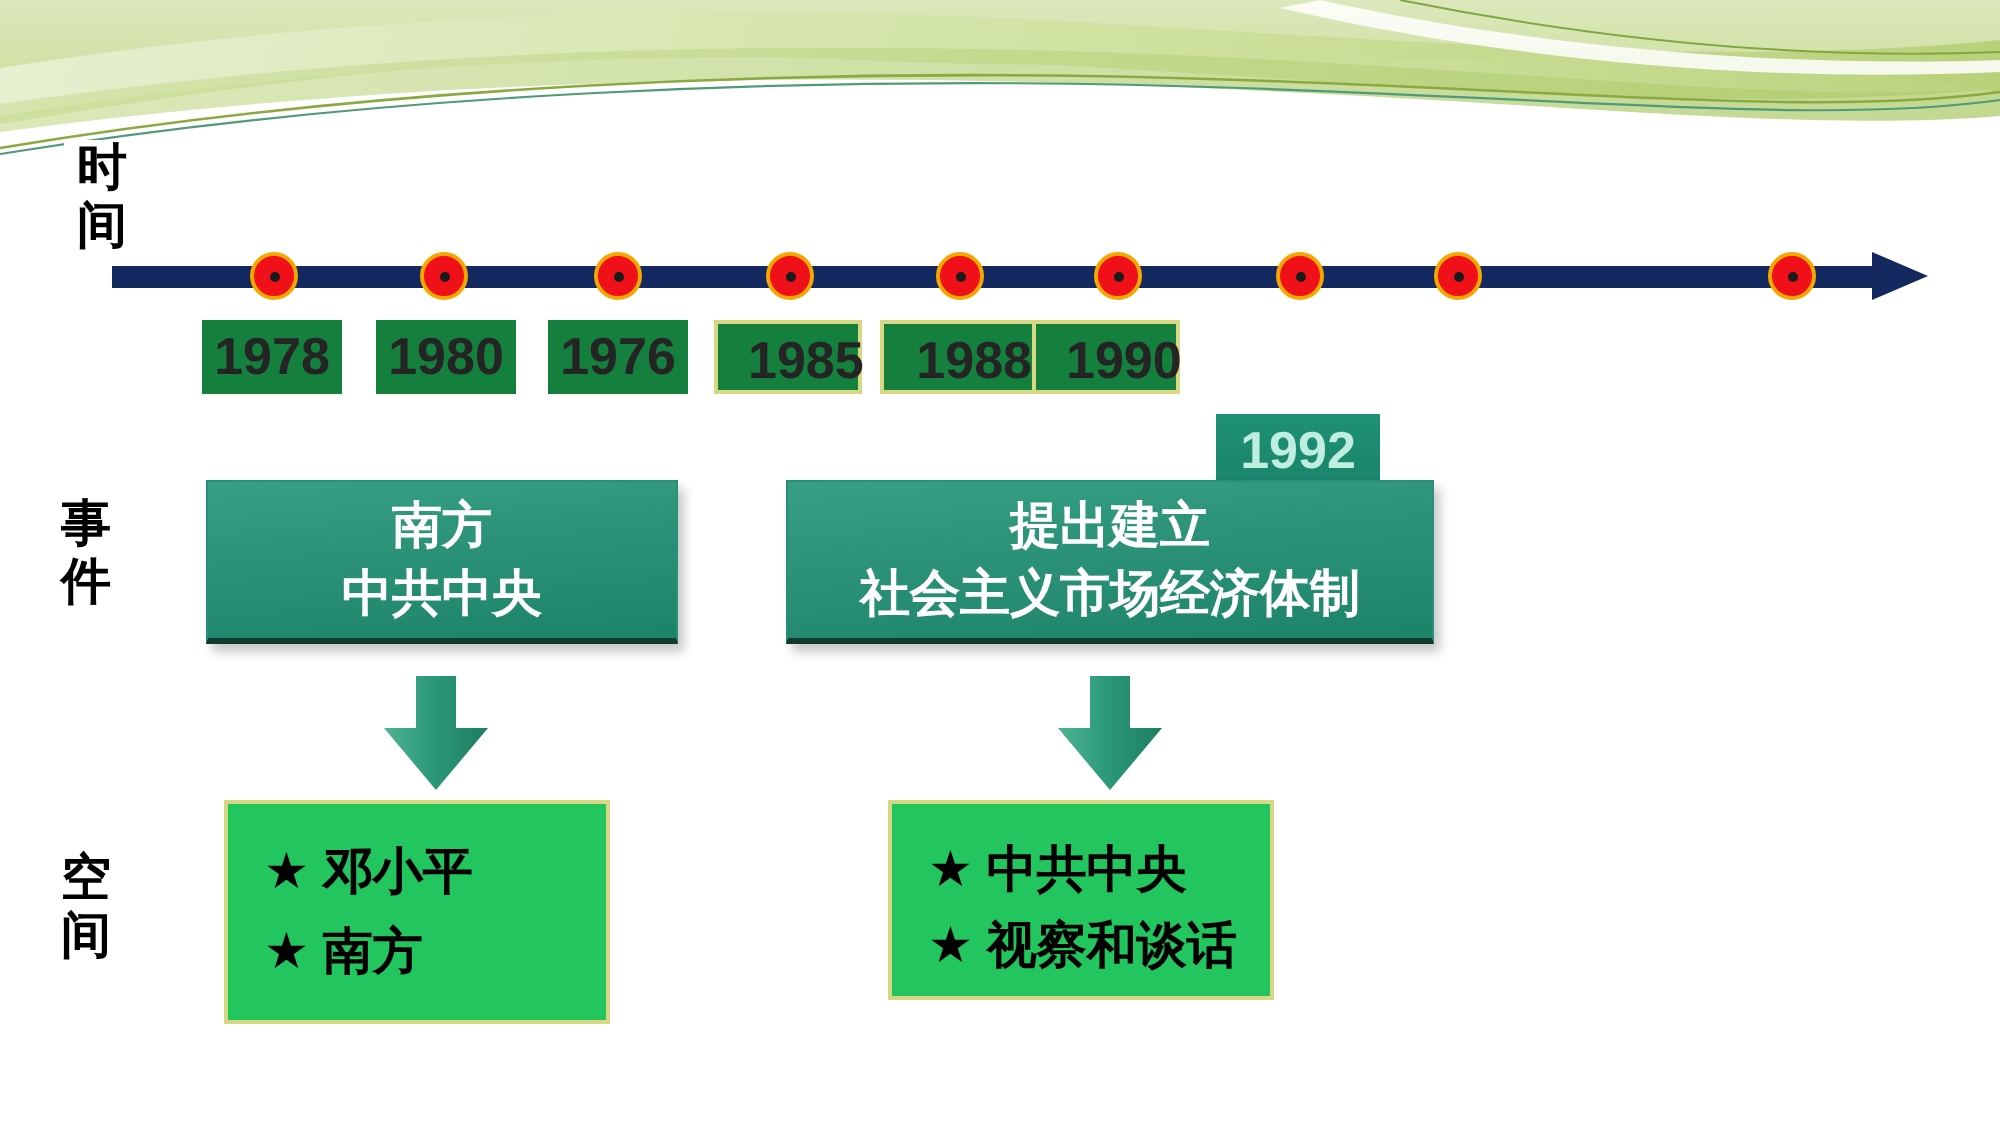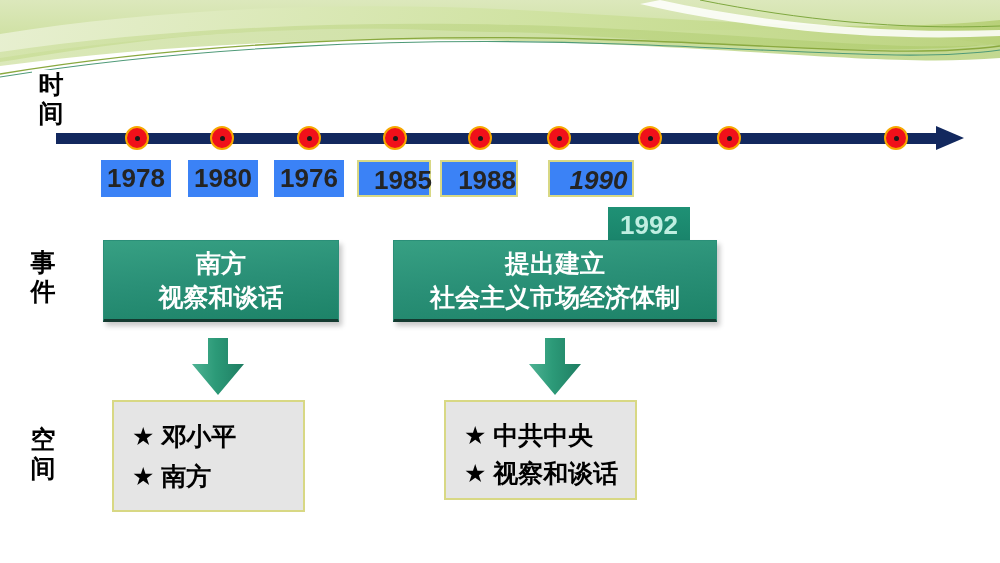--- a/index.html
+++ b/index.html
@@ -96,21 +96,21 @@
 
   
   .year-chip {
     position: absolute;
     top: 160px;
     height: 37px;
     line-height: 37px;
     font-size: 26px;
     font-weight: bold;
     text-align: center;
-    background: #3b82f6;
+    background: #15803d;
     color: #242424;
     box-sizing: border-box;
     white-space: nowrap;
   }
   .year-chip.bordered {
     border: 2px solid #d8d884;
     padding-left: 15px;
   }
   .year-chip.highlight {
     border: none;
@@ -145,21 +145,21 @@
   .down-arrow {
     position: absolute;
     width: 56px;
     height: 58px;
   }
 
   
   .space-box {
     position: absolute;
     box-sizing: border-box;
-    background: #e5e5e5;
+    background: #22c55e;
     border: 2px solid #d8d884;
     color: #000000;
     font-weight: bold;
     font-size: 25px;
     padding: 14px 0 14px 18px;
     display: flex;
     flex-direction: column;
     justify-content: space-around;
   }
   .space-box .item {
@@ -226,33 +226,33 @@
         <div class="tick-dot" style="left: 896px;"></div>
       </div>
   </div>
 
   <div id="year-chips">
       <div class="year-chip" style="left: 101px; width: 70px;">1978</div>
       <div class="year-chip" style="left: 188px; width: 70px;">1980</div>
       <div class="year-chip" style="left: 274px; width: 70px;">1976</div>
       <div class="year-chip bordered" style="left: 357px; width: 74px;">1985</div>
       <div class="year-chip bordered" style="left: 440px; width: 78px; text-align: right;">1988</div>
-      <div class="year-chip bordered" style="left: 548px; width: 86px; font-style: italic;">1990</div>
+      <div class="year-chip bordered" style="left: 516px; width: 74px;">1990</div>
       <div class="year-chip highlight" style="left: 608px; width: 82px;">1992</div>
     </div>
 
   <div class="row-label" id="label-event">
     <span>事</span>
     <span>件</span>
   </div>
 
   <div id="event-boxes">
       <div class="event-box" style="left: 103px; width: 236px;">
         <span class="line">南方</span>
-        <span class="line">视察和谈话</span>
+        <span class="line">中共中央</span>
       </div>
       <div class="event-box" style="left: 393px; width: 324px;">
         <span class="line">提出建立</span>
         <span class="line">社会主义市场经济体制</span>
       </div>
     </div>
 
   <div id="down-arrows">
       <svg class="down-arrow" viewBox="0 0 56 58" style="left: 190px; top: 338px; position: absolute;">
         <defs>

